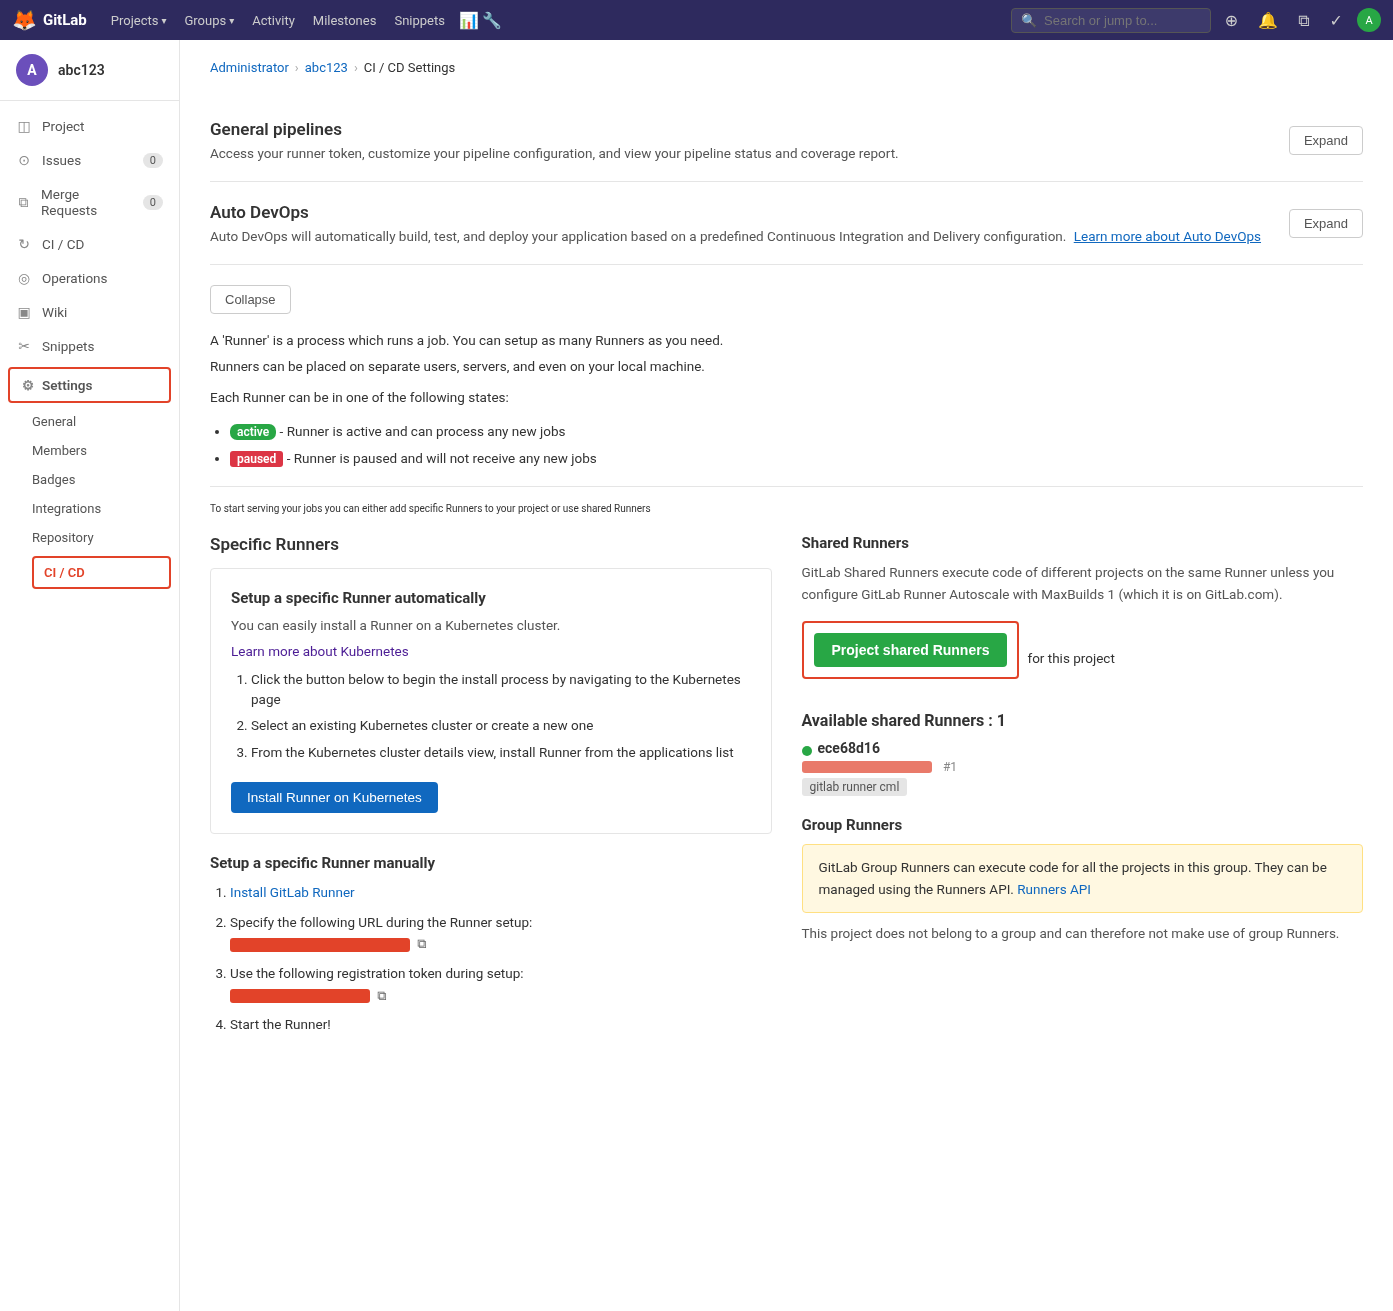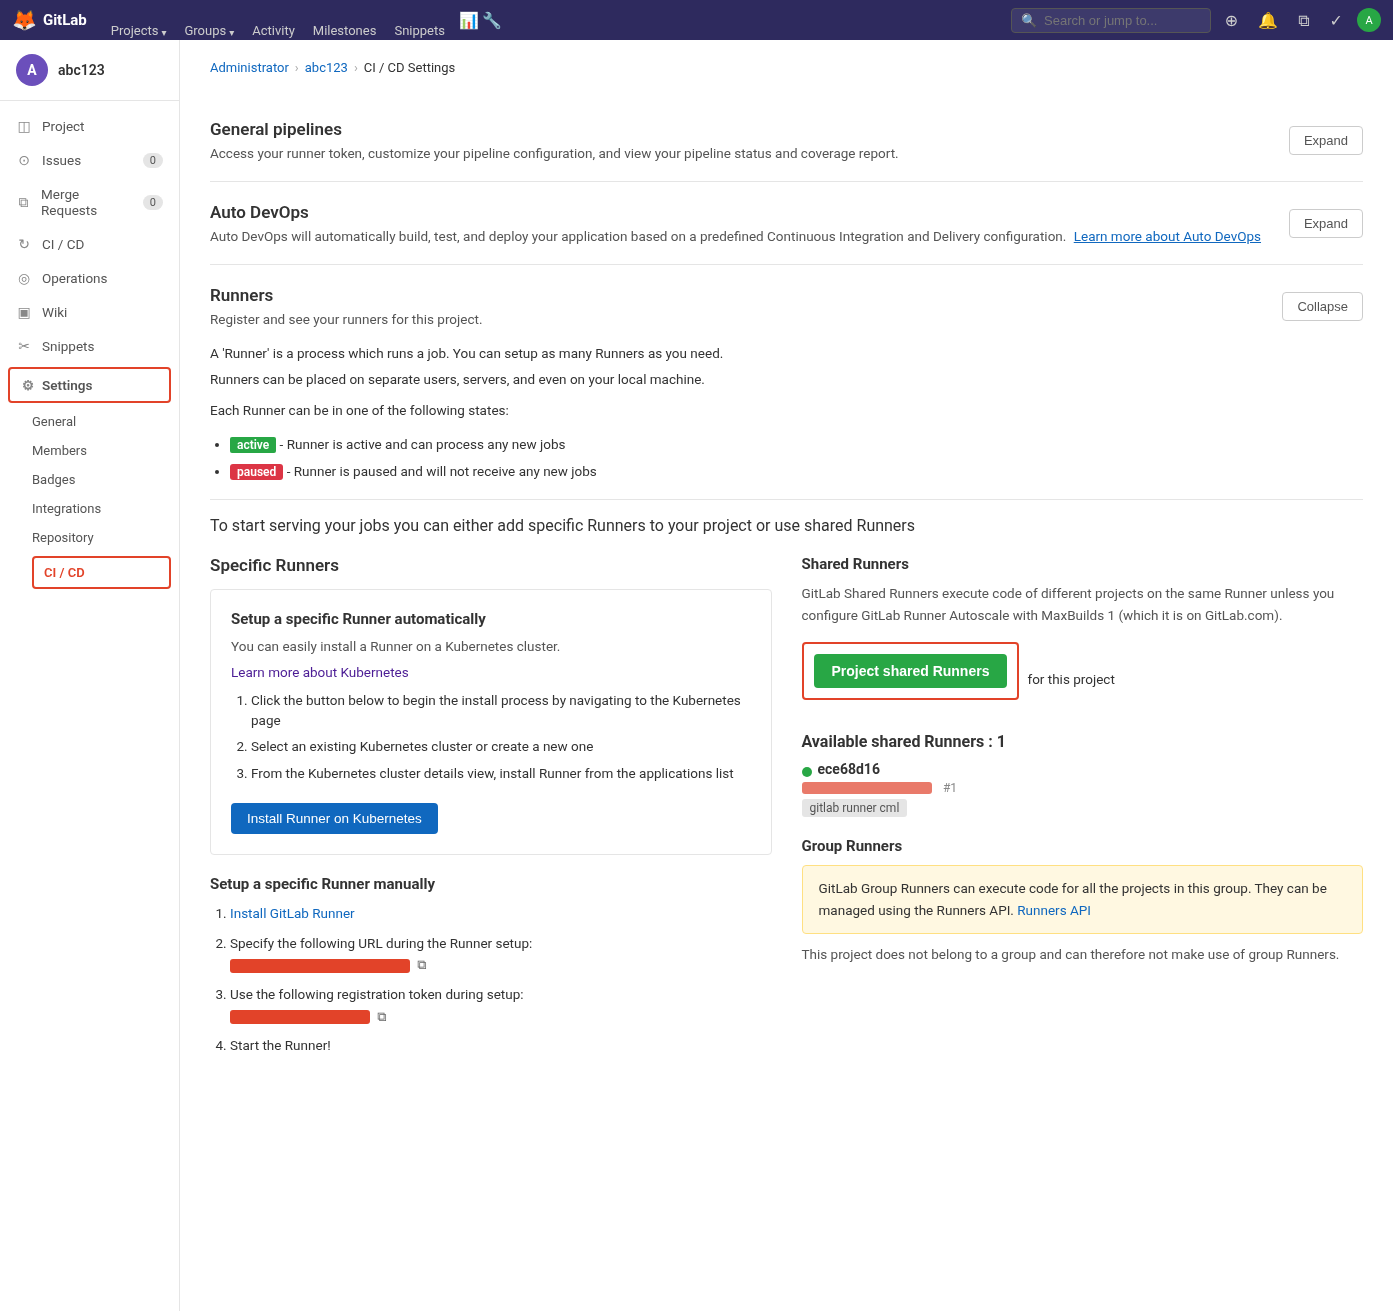--- a/index.html
+++ b/index.html
@@ -13,21 +13,21 @@
       align-items: center;
       padding: 0 12px;
       gap: 16px;
       position: fixed;
       top: 0; left: 0; right: 0;
       z-index: 100;
     }
     .top-nav-logo { display: flex; align-items: center; gap: 6px; color: #fff; font-weight: 700; font-size: 15px; }
     .top-nav-logo .fox { font-size: 20px; }
     .top-nav-links { display: flex; align-items: center; gap: 2px; }
-    .top-nav-links a { color: #ccc; text-decoration: none; font-size: 13px; padding: 0 8px; height: 36px; display: flex; align-items: flex-end; }
+    .top-nav-links a { color: #ccc; text-decoration: none; font-size: 13px; padding: 0 8px; height: 36px; display: flex; align-items: center; }
     .top-nav-links .dropdown-arrow { font-size: 10px; margin-left: 3px; }
     .top-nav-right { margin-left: auto; display: flex; align-items: center; gap: 8px; }
     .search-box { background: #3d3a6b; border: 1px solid #555; border-radius: 4px; padding: 4px 10px; color: #ccc; font-size: 13px; width: 200px; display: flex; align-items: center; gap: 6px; }
     .search-box input { background: none; border: none; color: #ccc; outline: none; font-size: 13px; width: 100%; }
     .nav-icon-btn { color: #ccc; font-size: 16px; cursor: pointer; padding: 0 6px; }
 
     
     .app-layout { display: flex; padding-top: 40px; min-height: 100vh; }
 
     
@@ -75,24 +75,24 @@
 
     
     .runners-section { padding: 20px 0; }
     .runners-title-row { display: flex; align-items: center; justify-content: space-between; }
     .collapse-btn { border: 1px solid #ccc; background: #fff; padding: 6px 14px; border-radius: 4px; cursor: pointer; font-size: 13px; color: #555; }
     .runners-desc { color: #555; font-size: 13.5px; margin-top: 6px; }
     .runners-info { margin-top: 16px; font-size: 13.5px; color: #333; line-height: 1.6; }
     .runners-info p { margin-bottom: 4px; }
     .runners-states { margin: 12px 0; padding-left: 20px; }
     .runners-states li { margin-bottom: 6px; font-size: 13.5px; color: #333; }
-    .badge-active { background: #28a745; color: #fff; border-radius: 2px; padding: 1px 7px; font-size: 12px; font-weight: 600; }
+    .badge-active { background: #28a745; color: #fff; border-radius: 7px; padding: 1px 7px; font-size: 12px; font-weight: 600; }
     .badge-paused { background: #dc3545; color: #fff; border-radius: 3px; padding: 1px 7px; font-size: 12px; font-weight: 600; }
 
-    .runners-serve-text { margin-top: 16px; font-size: 16px; color: #333; border-top: 1px solid #e5e5e5; padding-top: 16px; }
+    .runners-serve-text { margin-top: 16px; font-size: 10px; color: #333; border-top: 1px solid #e5e5e5; padding-top: 16px; }
 
     
     .two-col { display: flex; gap: 30px; margin-top: 20px; }
     .col-left { flex: 1; }
     .col-right { flex: 1; }
 
     .sub-section-box { border: 1px solid #e5e5e5; border-radius: 4px; padding: 20px; margin-bottom: 20px; }
     .sub-section-title { font-size: 15px; font-weight: 700; color: #333; margin-bottom: 10px; }
     .sub-section-desc { font-size: 13.5px; color: #555; margin-bottom: 10px; }
     .sub-section-link { color: #4c1d95; text-decoration: none; font-size: 13.5px; }
@@ -255,24 +255,20 @@
             <span>Auto DevOps will automatically build, test, and deploy your application based on a predefined Continuous Integration and Delivery configuration.</span>
             <a href="#" style="color:#1068bf;margin-left:4px;">Learn more about Auto DevOps</a>
           </div>
         </div>
         <button class="expand-btn">Expand</button>
       </div>
     </div>
 
     <div class="runners-section">
       <div class="runners-title-row">
-        <div>
-          <div class="section-title">Runners</div>
-          <div class="runners-desc">Register and see your runners for this project.</div>
-        </div>
         <button class="collapse-btn">Collapse</button>
       </div>
 
       <div class="runners-info">
         <p>A 'Runner' is a process which runs a job. You can setup as many Runners as you need.</p>
         <p>Runners can be placed on separate users, servers, and even on your local machine.</p>
         <p style="margin-top:10px;">Each Runner can be in one of the following states:</p>
         <ul class="runners-states">
           <li>
             <span class="badge-active">active</span>

